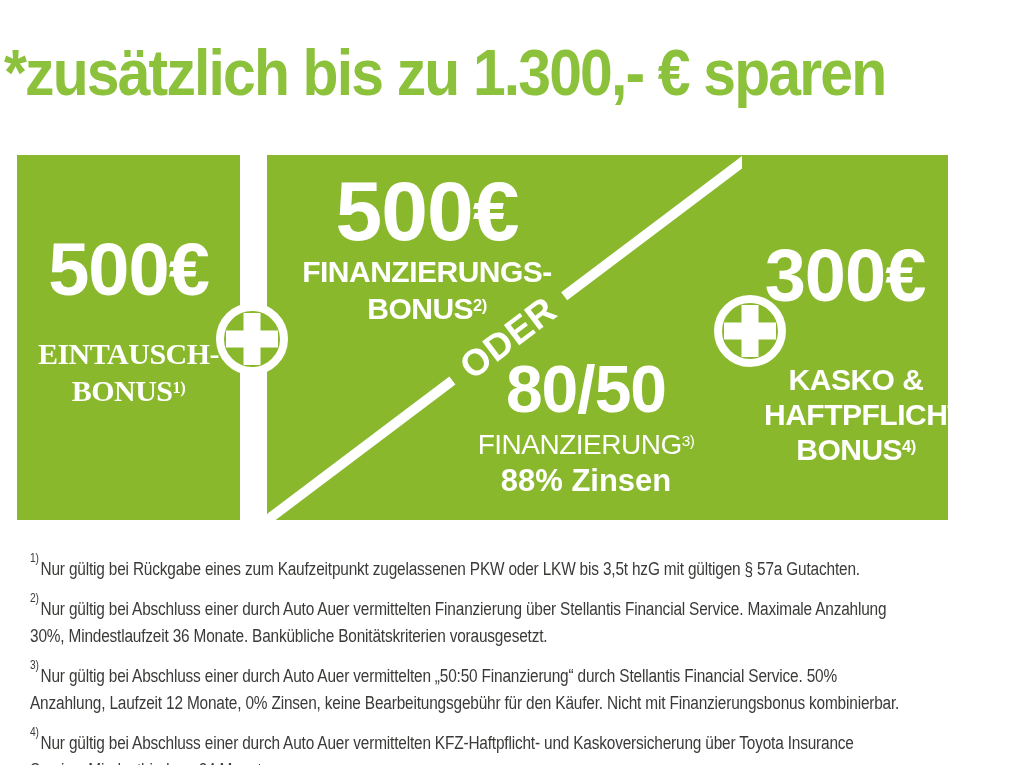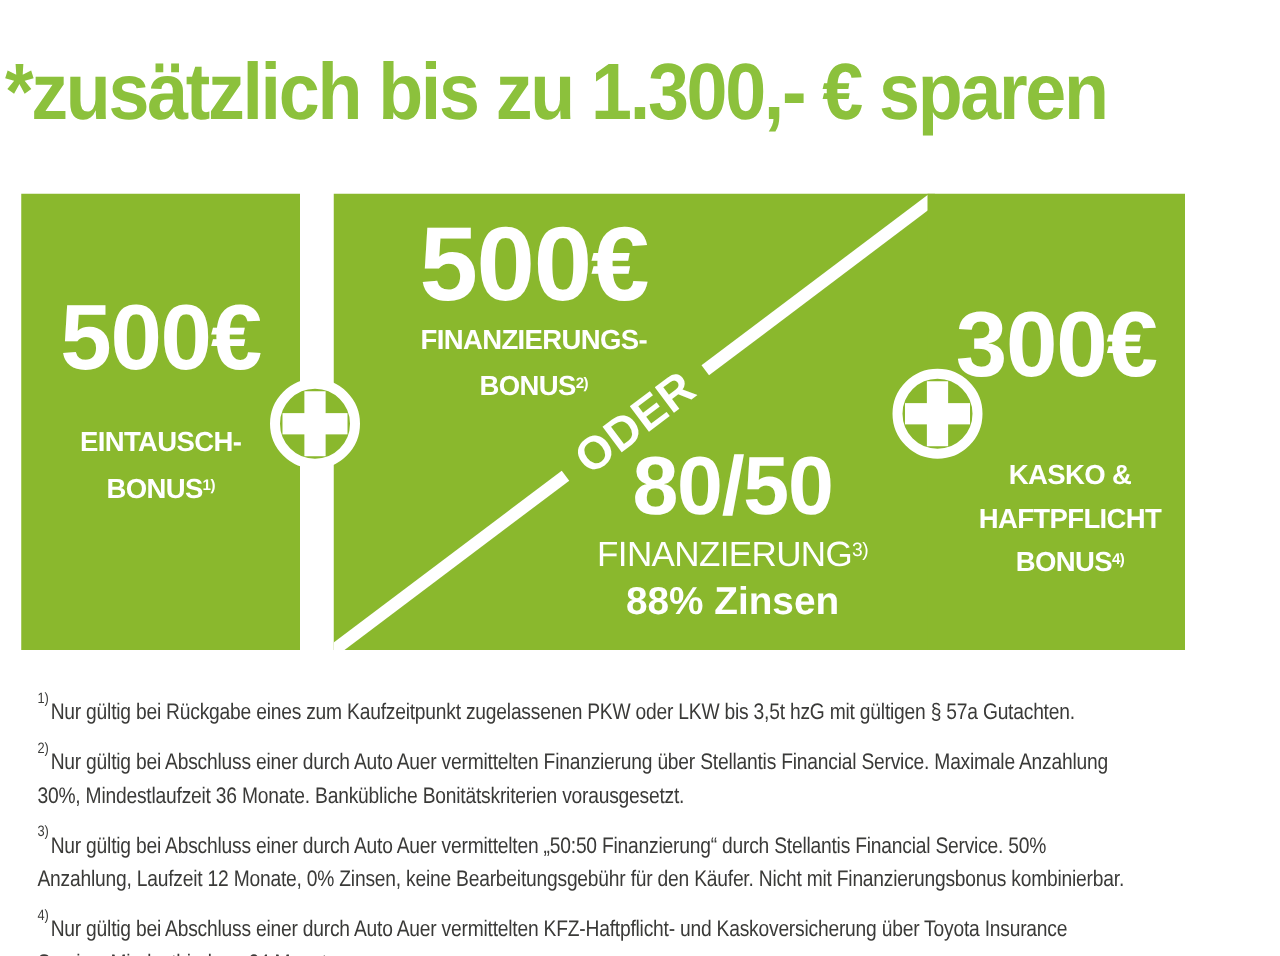--- a/index.html
+++ b/index.html
@@ -20,25 +20,25 @@
   .panel {
     position: absolute; top: 155px; height: 365px;
     background: #8ab82d; color: #ffffff; text-align: center;
   }
   .panel-left   { left: 17px;  width: 223px; }
   .panel-middle { left: 267px; width: 481px; overflow: hidden; }
   .panel-right  { left: 742px; width: 206px; }
 
   .amount { font-weight: bold; line-height: 1; letter-spacing: -1px; }
   .amount-lg { font-size: 74px; }
-  .label-line { font-weight: bold; font-size: 22px; line-height: 37px; letter-spacing: -0.5px; }
+  .label-line { font-weight: bold; font-size: 30px; line-height: 37px; letter-spacing: -0.5px; }
   sup.marker { font-size: 55%; position: relative; top: -0.5em; vertical-align: baseline; }
 
   .panel-left .inner { padding-top: 78px; }
-  .panel-left .label-block { margin-top: 28px; }
+  .panel-left .label-block { margin-top: 28px; font-family: Liberation Serif, serif; }
 
   .panel-right .inner { padding-top: 84px; }
   .panel-right .label-block { margin-top: 49px; }
   .panel-right .label-line { line-height: 35px; padding-left: 22px; }
 
   
   .mid-top {
     position: absolute; left: 5px; top: 14px; width: 310px; text-align: center;
   }
   .mid-top .amount { font-size: 84px; }

